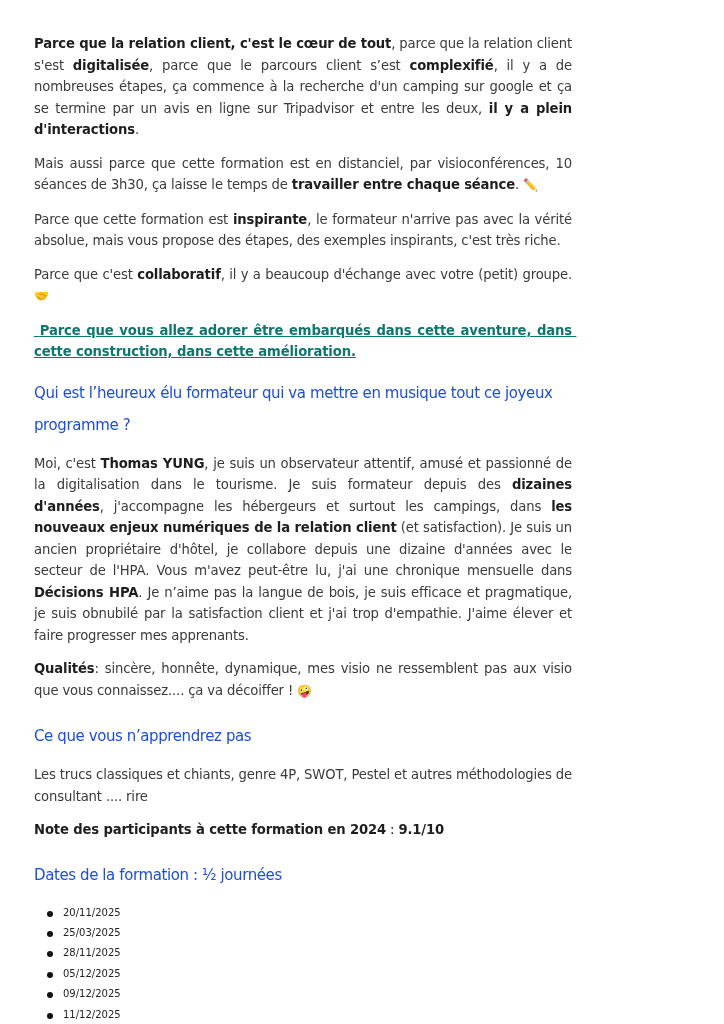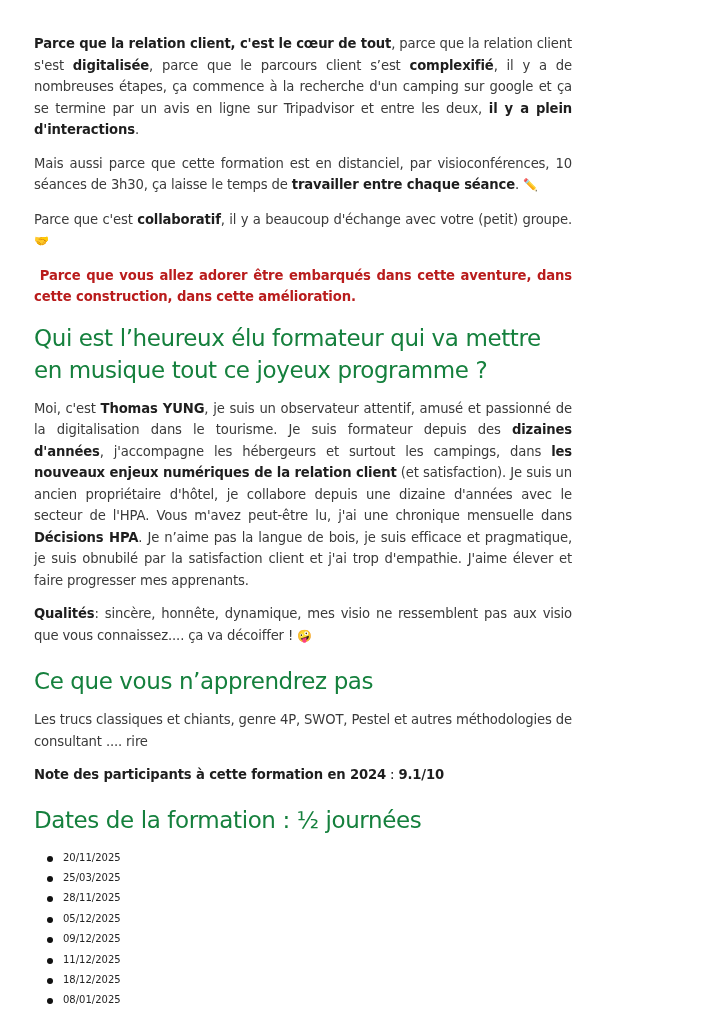--- a/index.html
+++ b/index.html
@@ -17,28 +17,28 @@
     width: 588px;
   }
   p {
     margin: 0 0 12px 0;
     font-size: 13.2px;
     line-height: 21.5px;
     text-align: justify;
     letter-spacing: -0.15px;
   }
   b { color: #1e1e1e; font-weight: bold; }
-  p.strong-para { color: #b91c1c; font-weight: bold; }
+  p.strong-para { color: #0f766e; font-weight: bold; text-decoration: underline; }
   h2 {
     margin: 18px 0 12px 0;
     font-family: "DejaVu Sans", "Liberation Sans", sans-serif;
     font-weight: normal;
-    font-size: 23px;
+    font-size: 15px;
     line-height: 32px;
-    color: #15803d;
+    color: #1d4ed8;
     letter-spacing: -0.4px;
   }
   h2.first { margin-top: 14px; }
   .emoji { font-size: 12px; }
   ul.dates {
     margin: 6px 0 0 0;
     padding: 0 0 0 29px;
     list-style: none;
   }
   ul.dates li {
@@ -64,20 +64,23 @@
 <div class="page">
 
   <p>
     <b>Parce que la relation client, c'est le cœur de tout</b><span>, parce que la relation client s'est </span><b>digitalisée</b><span>, parce que le parcours client s’est </span><b>complexifié</b><span>, il y a de nombreuses étapes, ça commence à la recherche d'un camping sur google et ça se termine par un avis en ligne sur Tripadvisor et entre les deux, </span><b>il y a plein d'interactions</b><span>.</span>
   </p>
 
   <p>
     <span>Mais aussi parce que cette formation est en distanciel, par visioconférences, 10 séances de 3h30, ça laisse le temps de </span><b>travailler entre chaque séance</b><span>. </span><span class="emoji">✏️</span>
   </p>
 
+  <p>
+    <span>Parce que cette formation est </span><b>inspirante</b><span>, le formateur n'arrive pas avec la vérité absolue, mais vous propose des étapes, des exemples inspirants, c'est très riche.</span>
+  </p>
 
   <p>
     <span>Parce que c'est </span><b>collaboratif</b><span>, il y a beaucoup d'échange avec votre (petit) groupe. </span><span class="emoji">🤝</span>
   </p>
 
   <p class="strong-para" style="white-space: pre-wrap;"> Parce que vous allez adorer être embarqués dans cette aventure, dans cette construction, dans cette amélioration.</p>
 
   <h2 class="first">Qui est l’heureux élu formateur qui va mettre en musique tout ce joyeux programme ?</h2>
 
   <p>

